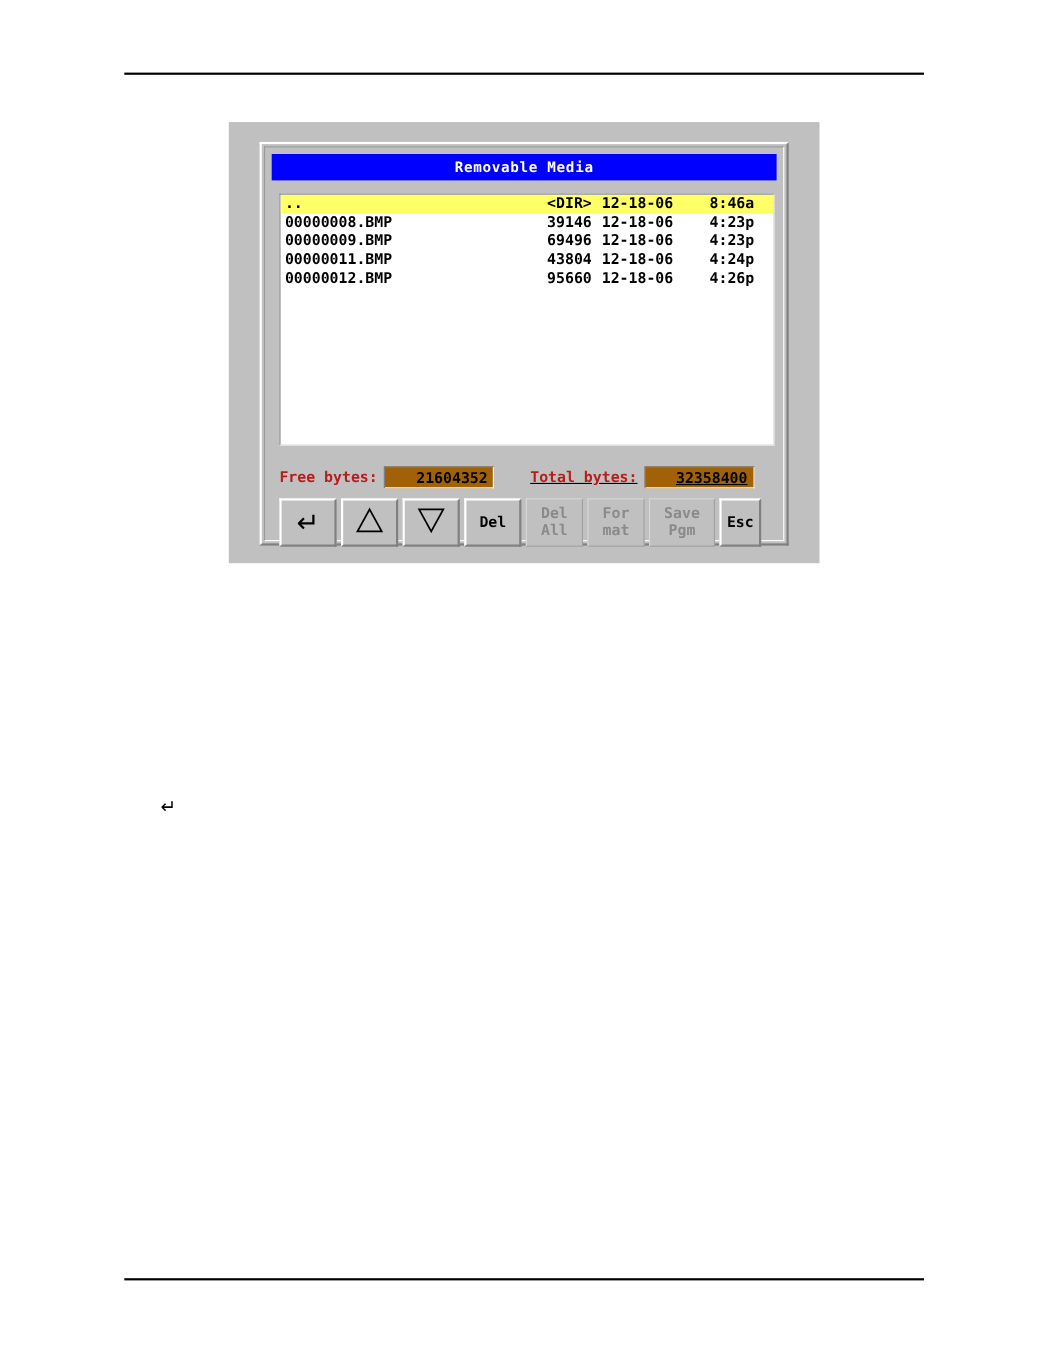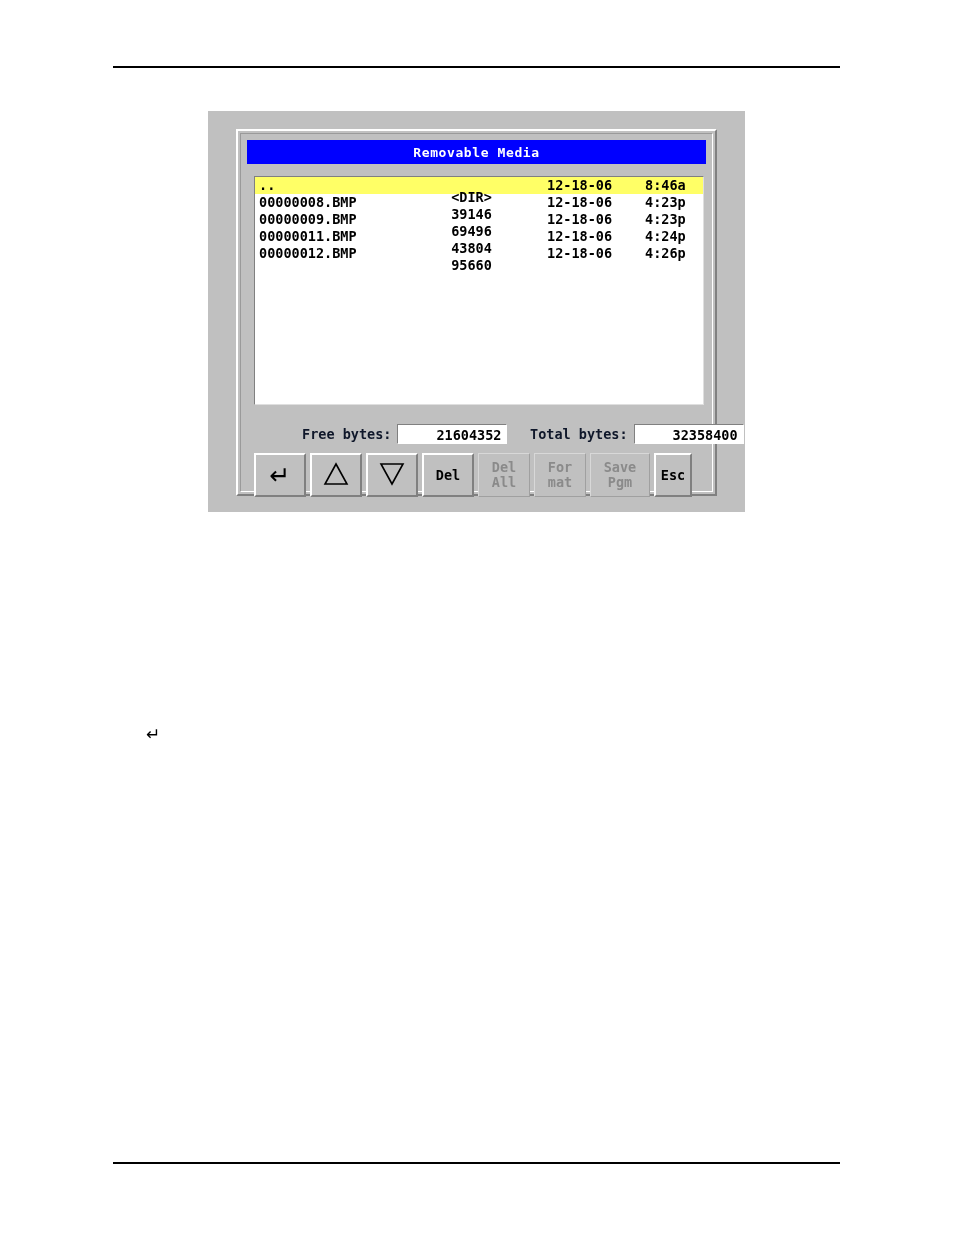--- a/index.html
+++ b/index.html
@@ -123,22 +123,22 @@
   .file-row.selected { background: #ffff66; }
   .col-name {
     position: absolute;
     left: 4px;
     top: 0;
   }
   .col-size {
     position: absolute;
     left: 150px;
     width: 133px;
-    text-align: center;
-    top: 12px;
+    text-align: right;
+    top: 0;
   }
   .col-date {
     position: absolute;
     left: 292px;
     top: 0;
   }
   .col-time {
     position: absolute;
     left: 390px;
     width: 66px;
@@ -155,35 +155,34 @@
     height: 22px;
   }
   .bytes-group {
     position: absolute;
     top: 0;
     display: flex;
     align-items: center;
     height: 22px;
   }
   .bytes-group.free  { left: 0px; }
-  .bytes-group.total { left: 228px; }
+  .bytes-group.total { left: 228px; text-decoration: underline; }
   .bytes-label {
     font-family: "DejaVu Sans Mono", monospace;
     font-size: 13.5px;
     font-weight: bold;
-    color: #0f172a;
+    color: #b91c1c;
     margin-right: 6px;
     white-space: nowrap;
-    margin-left: 48px;
   }
   .bytes-field {
-    width: 110px;
+    width: 100px;
     height: 20px;
     line-height: 20px;
-    background: #ffffff;
+    background: #a16207;
     color: #000000;
     font-family: "DejaVu Sans Mono", monospace;
     font-size: 13.5px;
     font-weight: bold;
     text-align: right;
     padding-right: 5px;
     box-sizing: border-box;
     border-top: 1px solid #808080;
     border-left: 1px solid #808080;
     border-right: 1px solid #ffffff;

